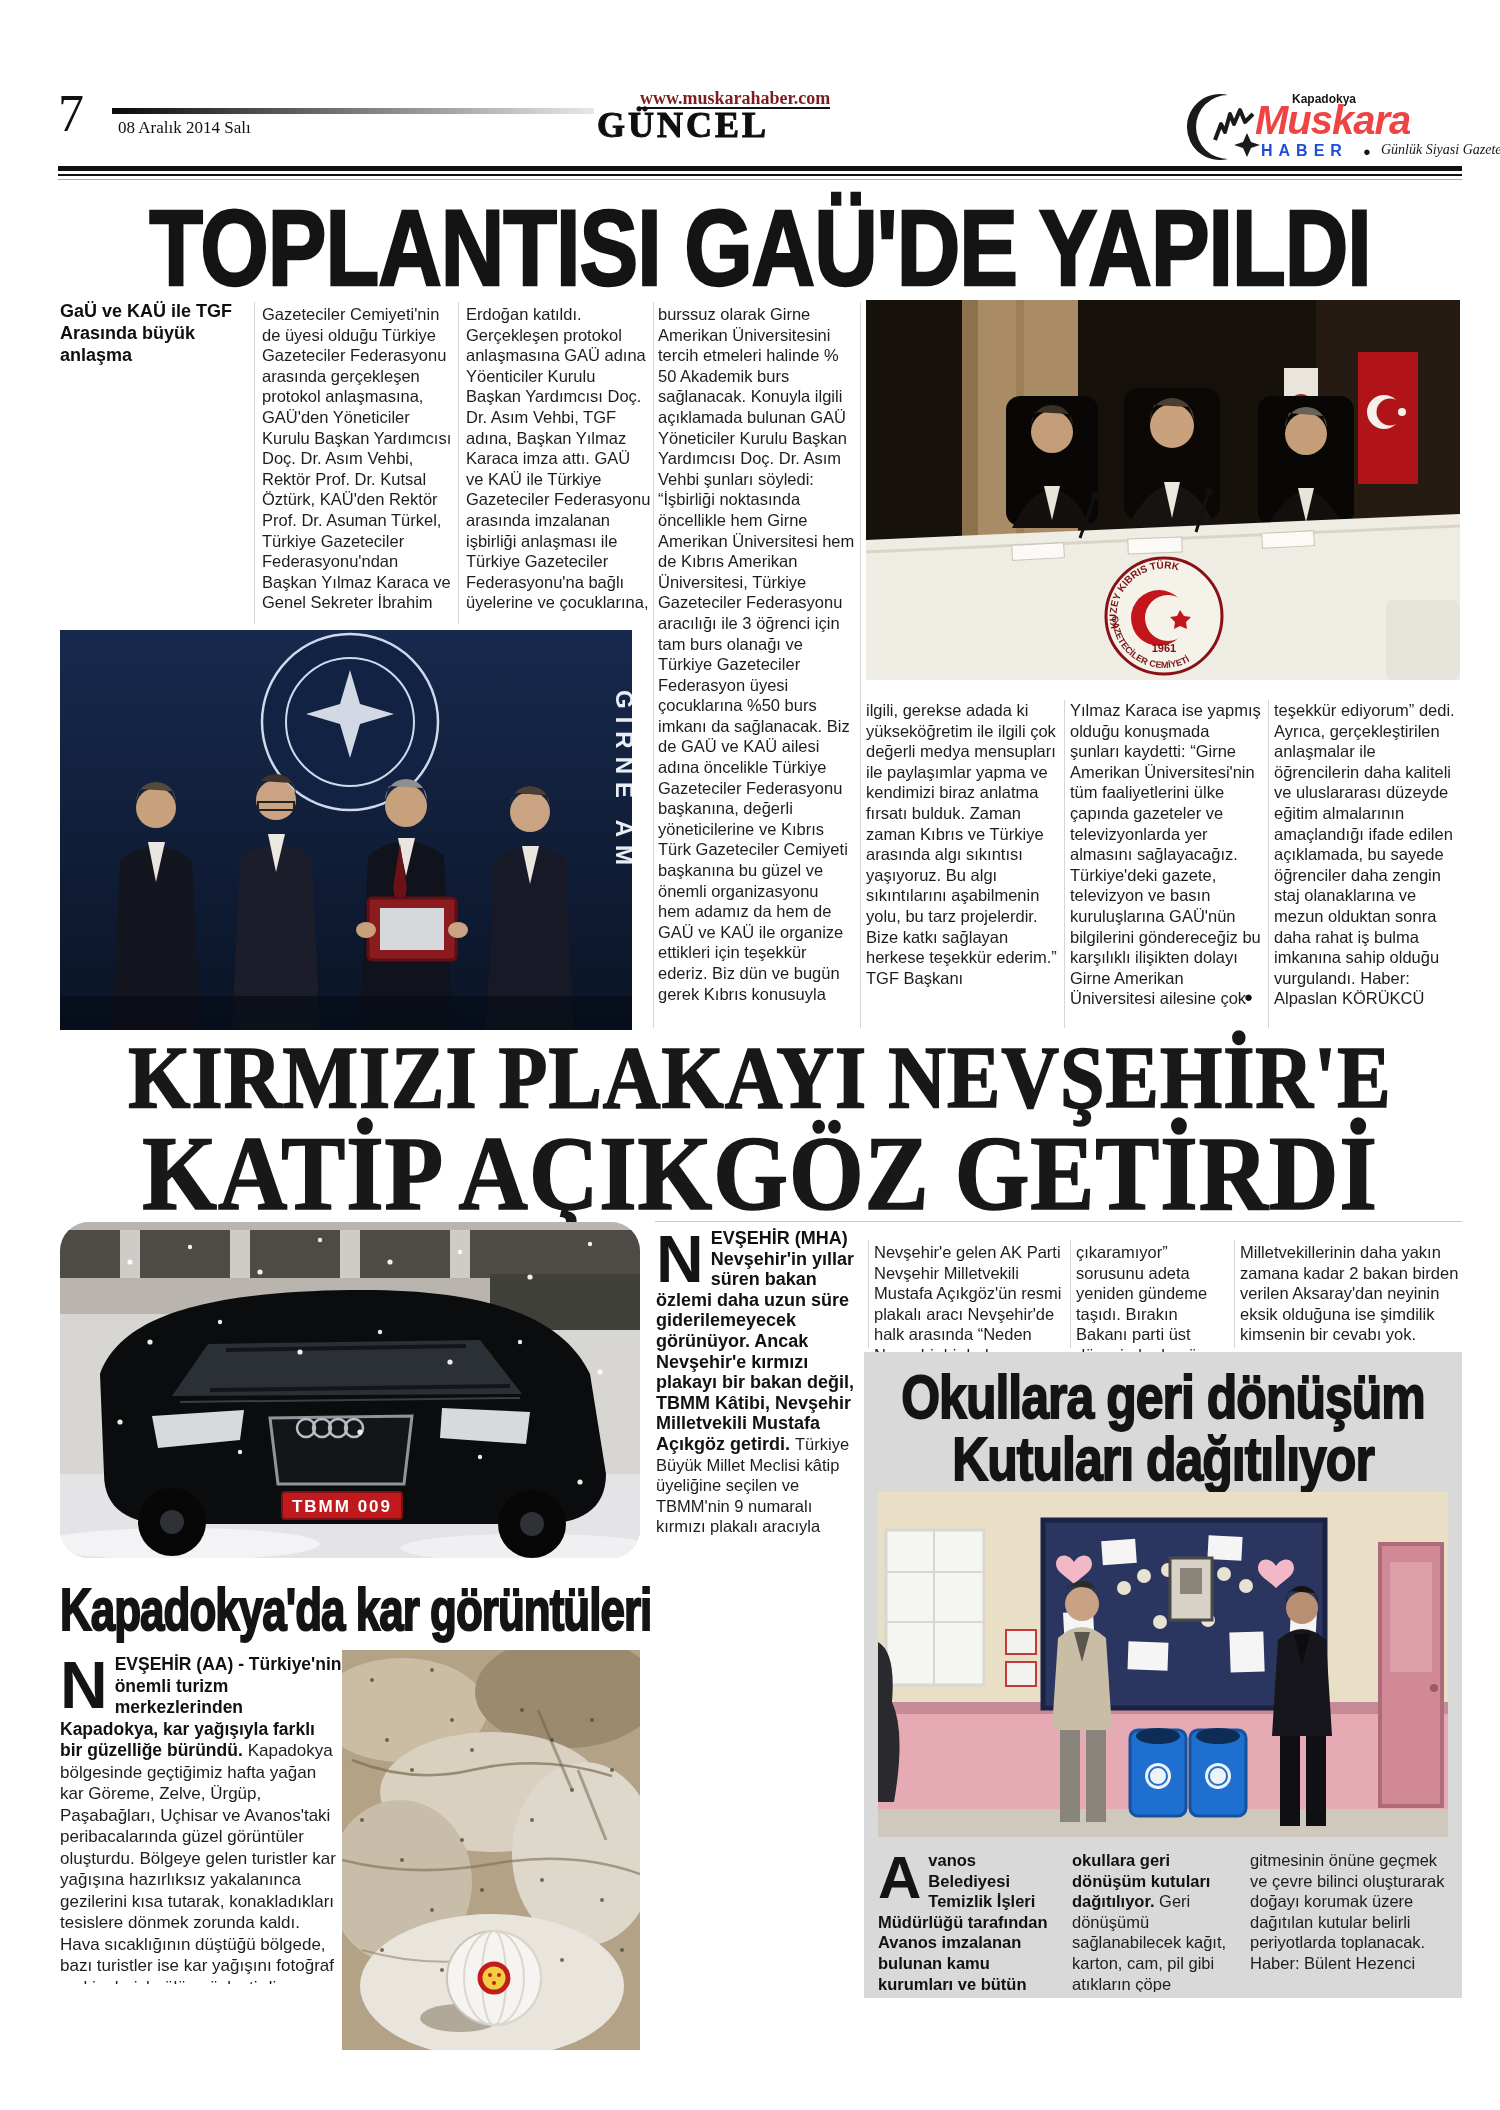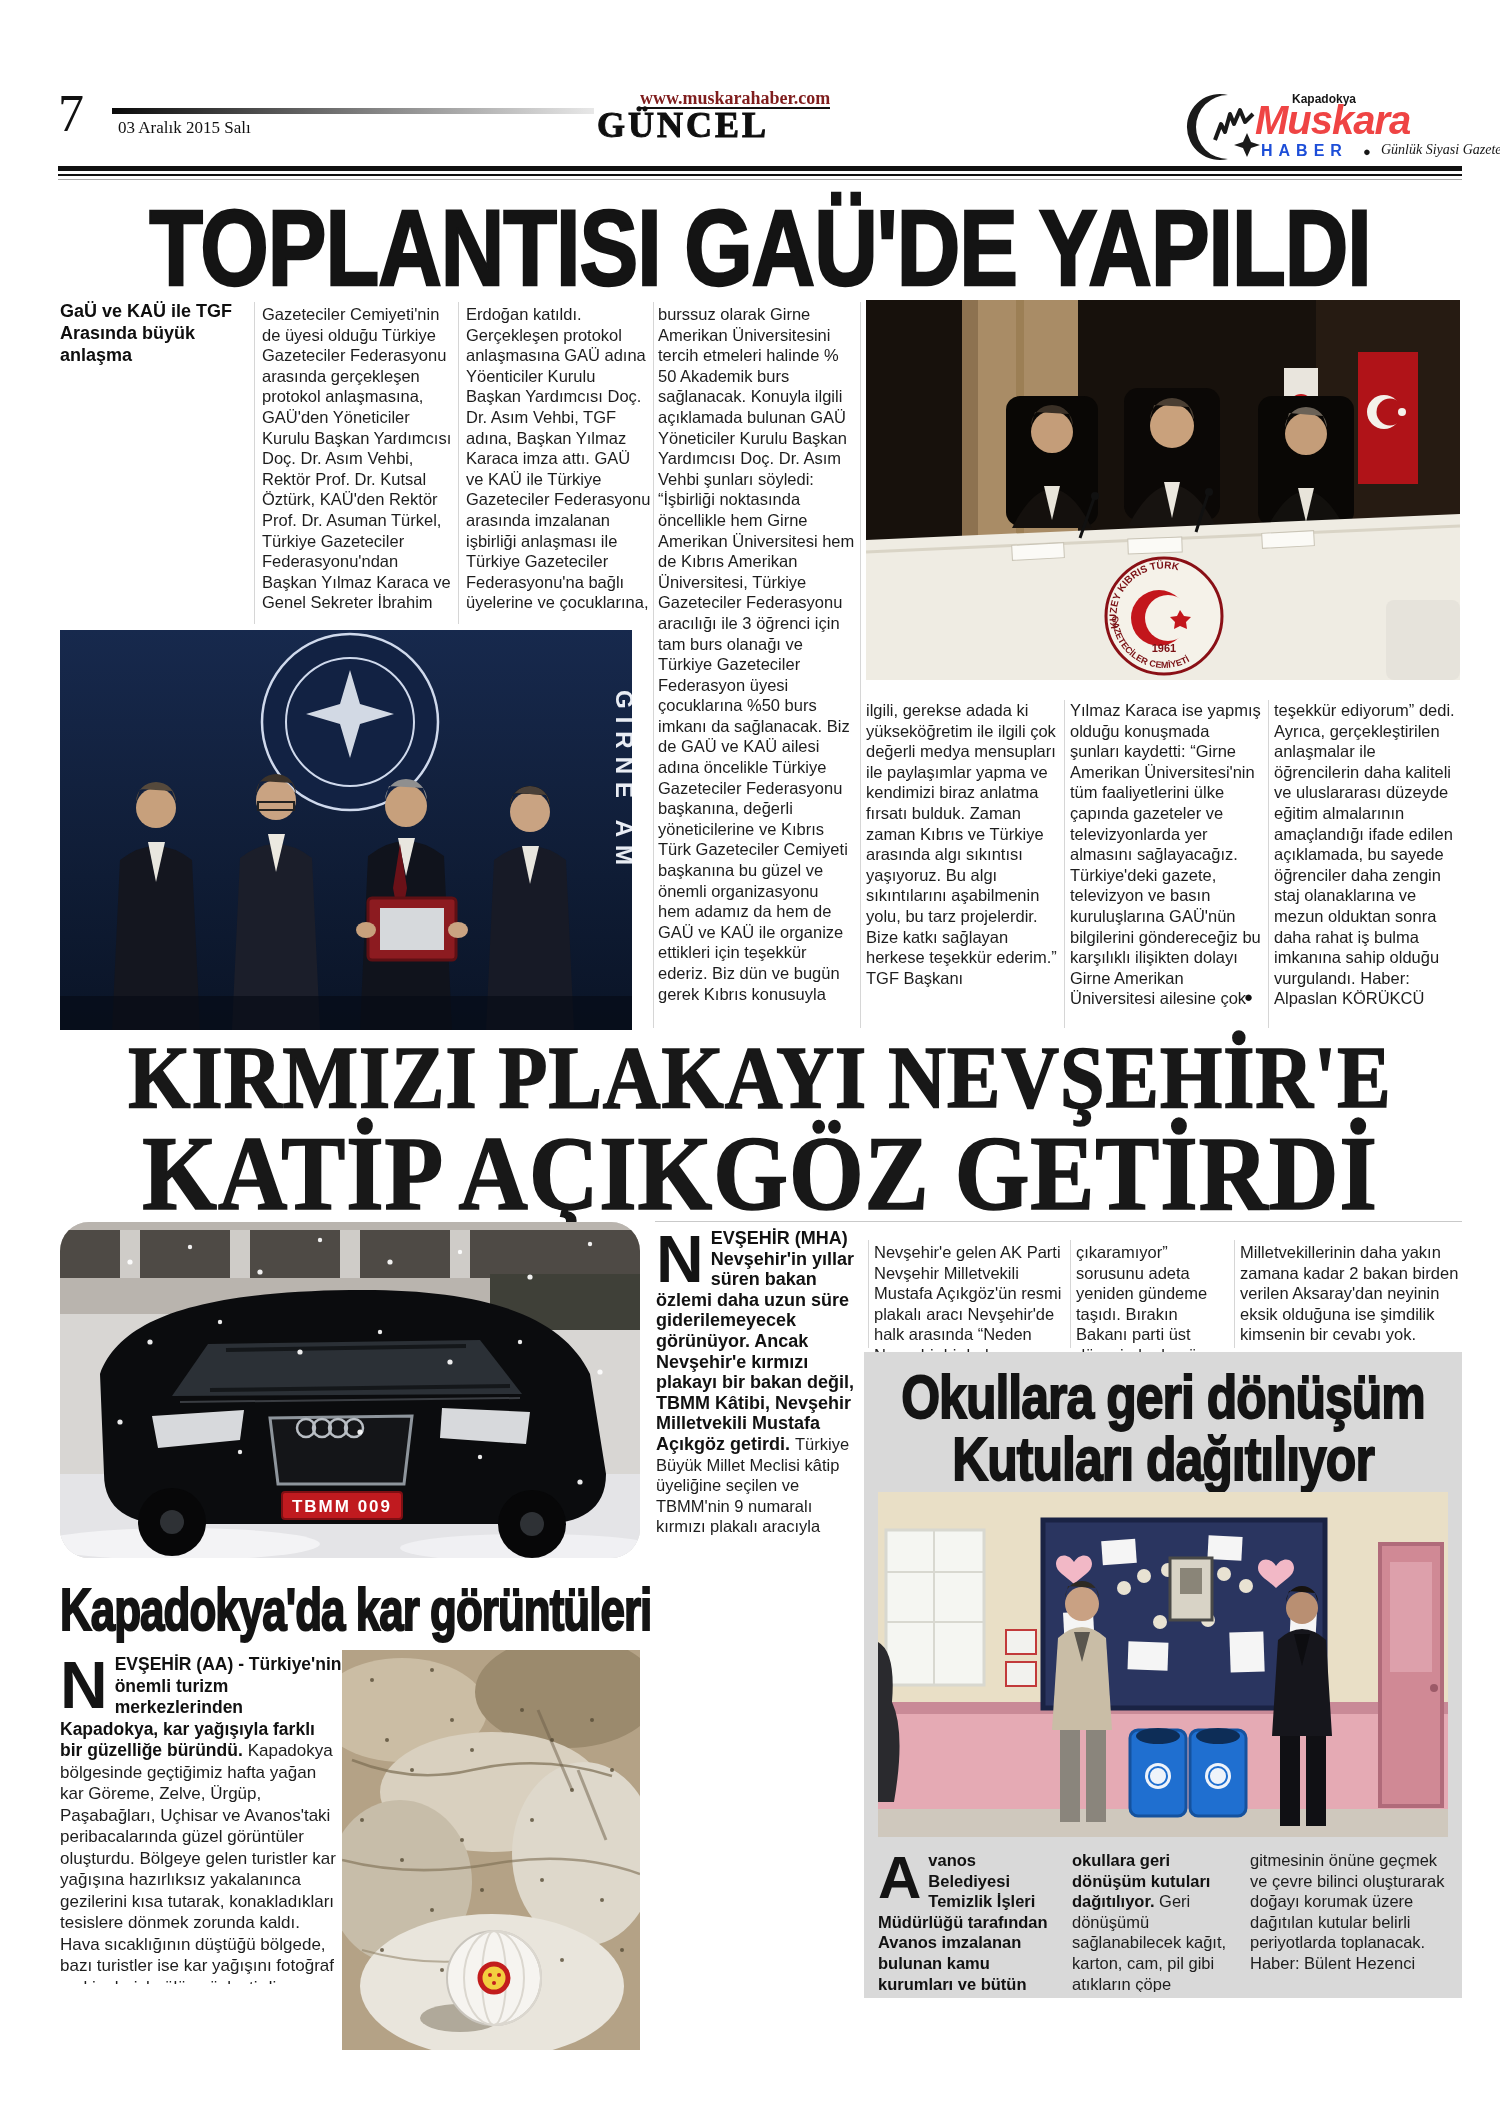--- a/index.html
+++ b/index.html
@@ -22,21 +22,21 @@
   .graybox{position:absolute;background:#d9d9d9;}
   .endmark{font-size:15px;color:#111;}
 </style>
 </head>
 <body>
 
 <div class="page">
 
   <div class="abs serif" style="left:58px;top:84px;font-size:52px;color:#111;">7</div>
   <div class="abs" style="left:112px;top:108px;width:482px;height:6px;background:linear-gradient(to right,#0a0a0a,#e8e8e8);"></div>
-  <div class="abs serif" style="left:118px;top:118px;font-size:17px;color:#111;">03 Aralık 2015 Salı</div>
+  <div class="abs serif" style="left:118px;top:118px;font-size:17px;color:#111;">08 Aralık 2014 Salı</div>
 
   <div class="abs serif" style="left:640px;top:88px;font-size:18px;font-weight:bold;color:#7f1d1d;">www.muskarahaber.com</div>
   <div class="abs" style="left:640px;top:107px;width:190px;height:2px;background:#111;"></div>
   <div class="abs serif" style="left:597px;top:104px;font-size:36px;font-weight:bold;letter-spacing:3px;color:#0f0f0f;-webkit-text-stroke:1px #0f0f0f;">GÜNCEL</div>
 
   <div class="abs" style="left:1185px;top:90px;width:300px;height:78px;">
     <svg class="abs" style="left:0;top:2px;" width="86" height="70" viewBox="0 0 86 70">
       <path d="M43,3 A33,33 0 1 0 43,67 A27,27 0 1 1 43,3 Z" fill="#1a1a1a"></path>
       <path d="M30,48 l6,-16 4,8 5,-18 4,10 6,-14 5,12 8,-8" fill="none" stroke="#1a1a1a" stroke-width="4" stroke-linejoin="round"></path>
       <path d="M58,50 l4,-9 4,9 9,3 -9,3 -4,9 -4,-9 -9,-3 Z" fill="#1a1a1a"></path>

